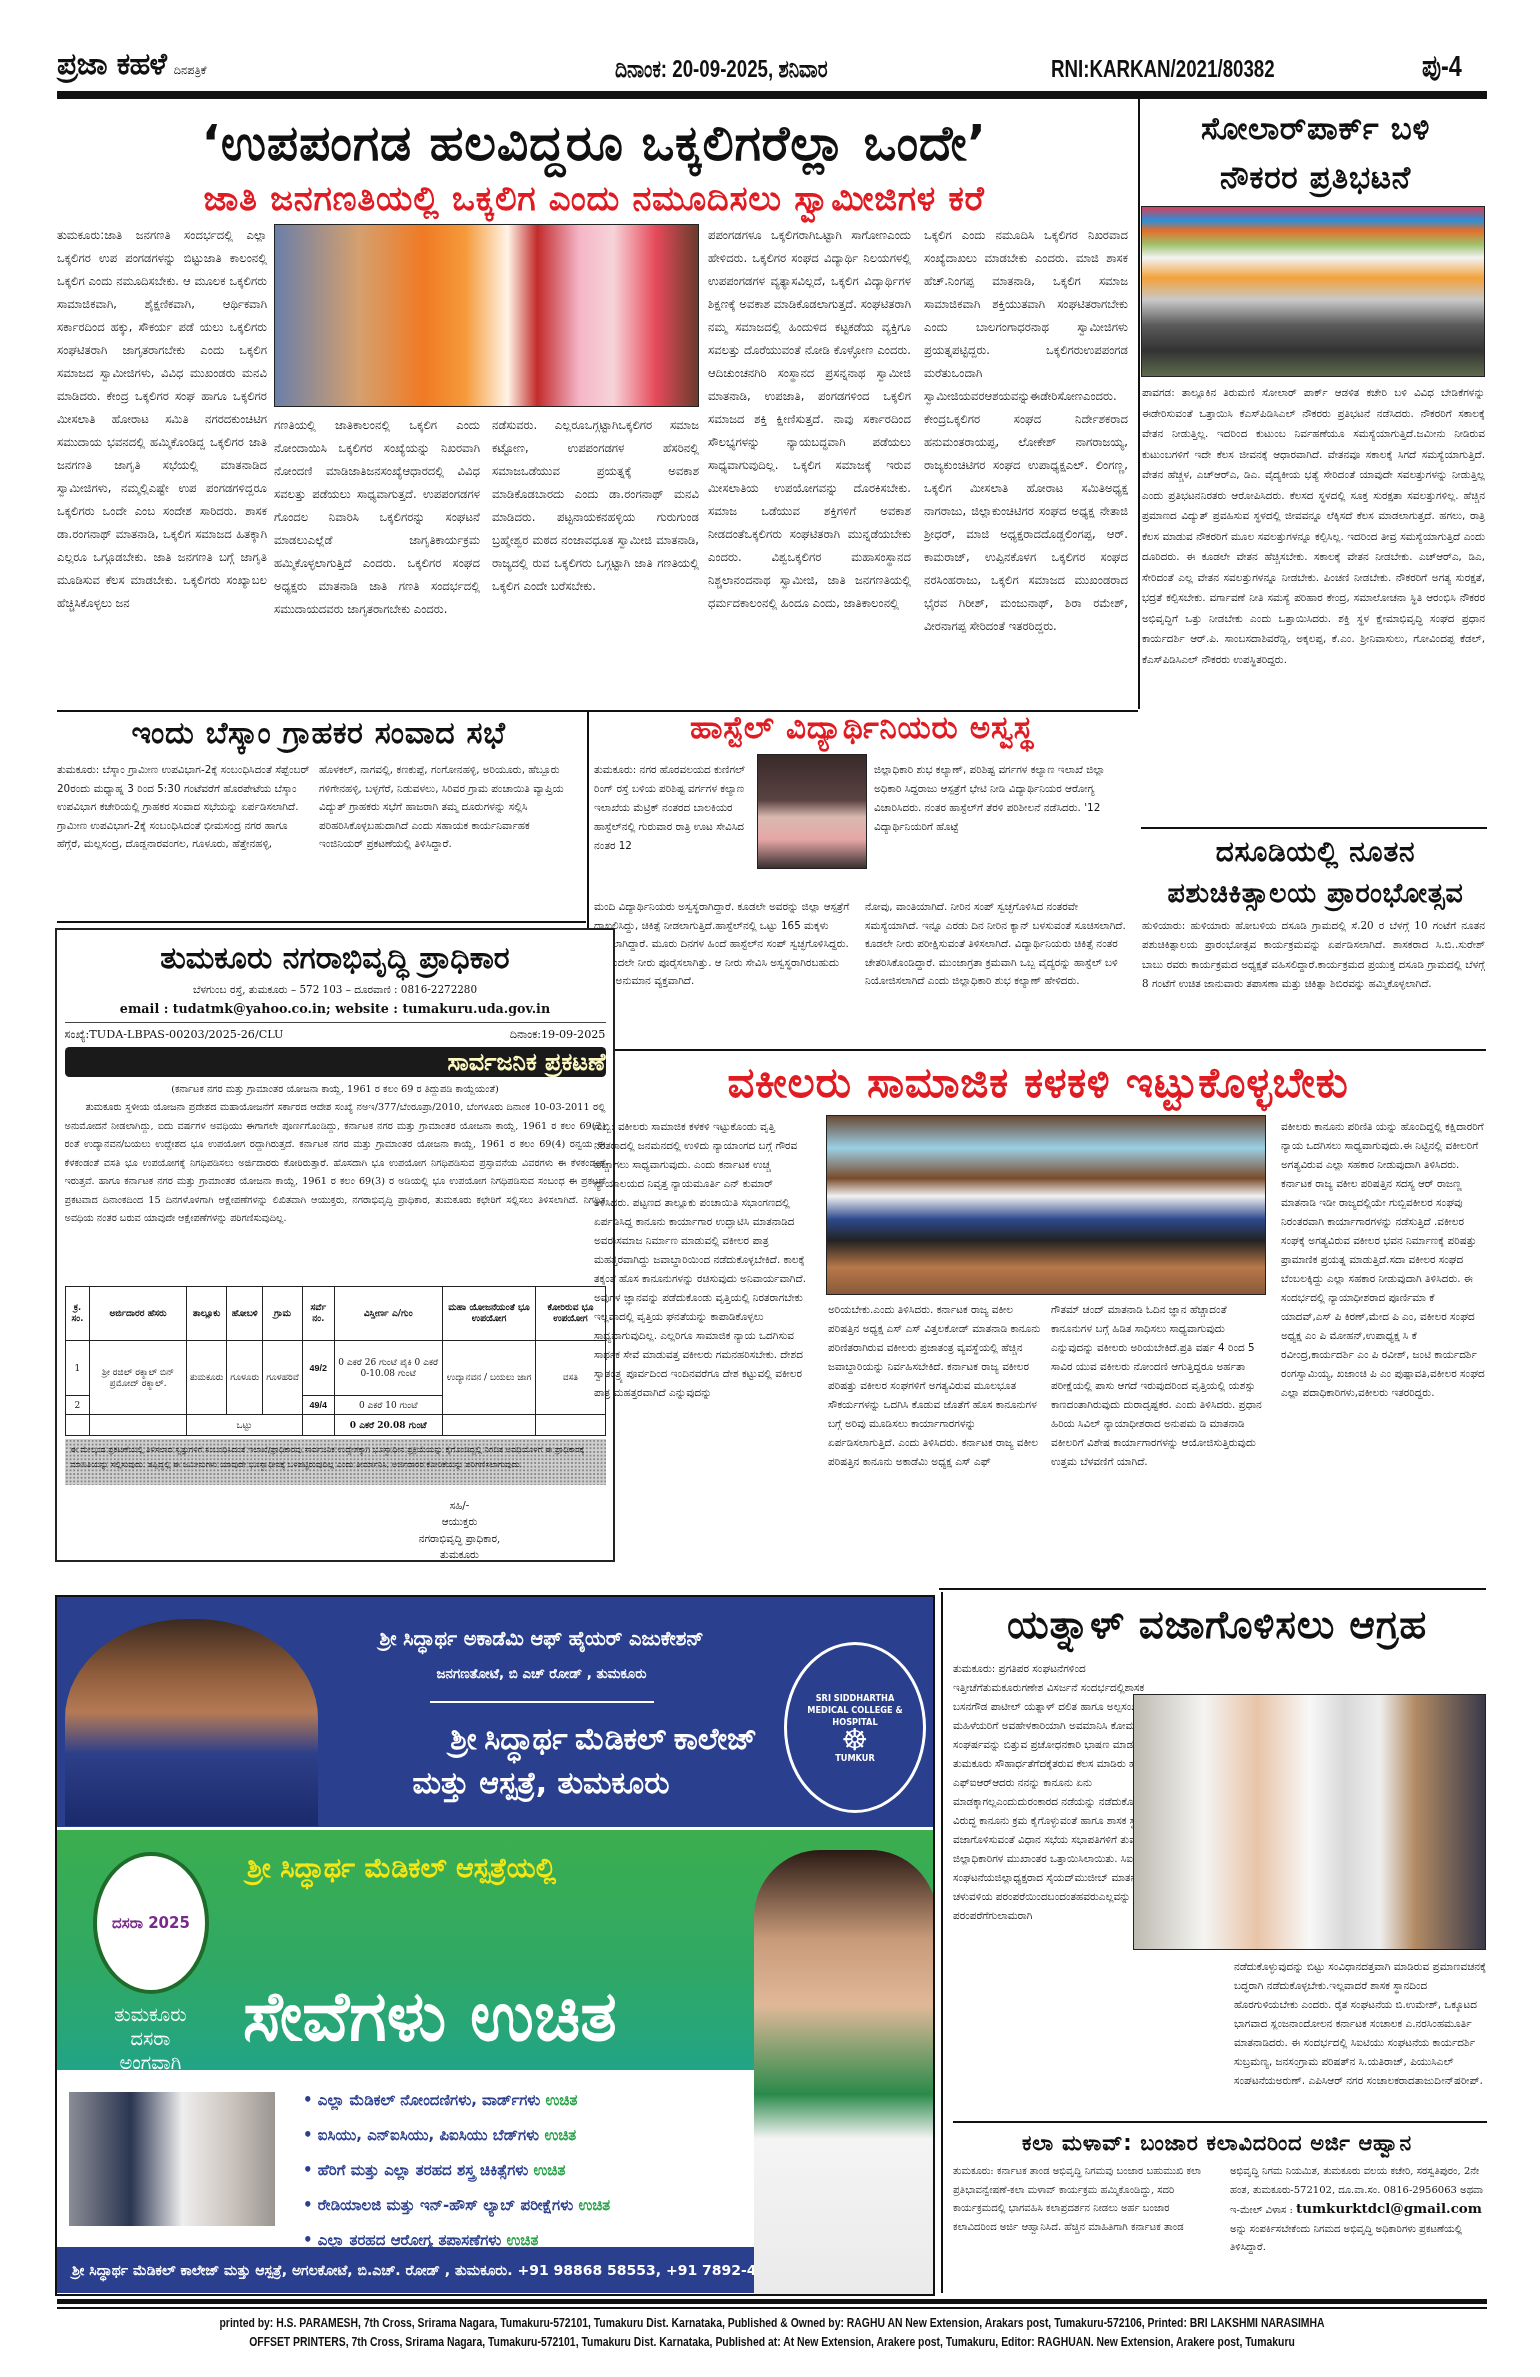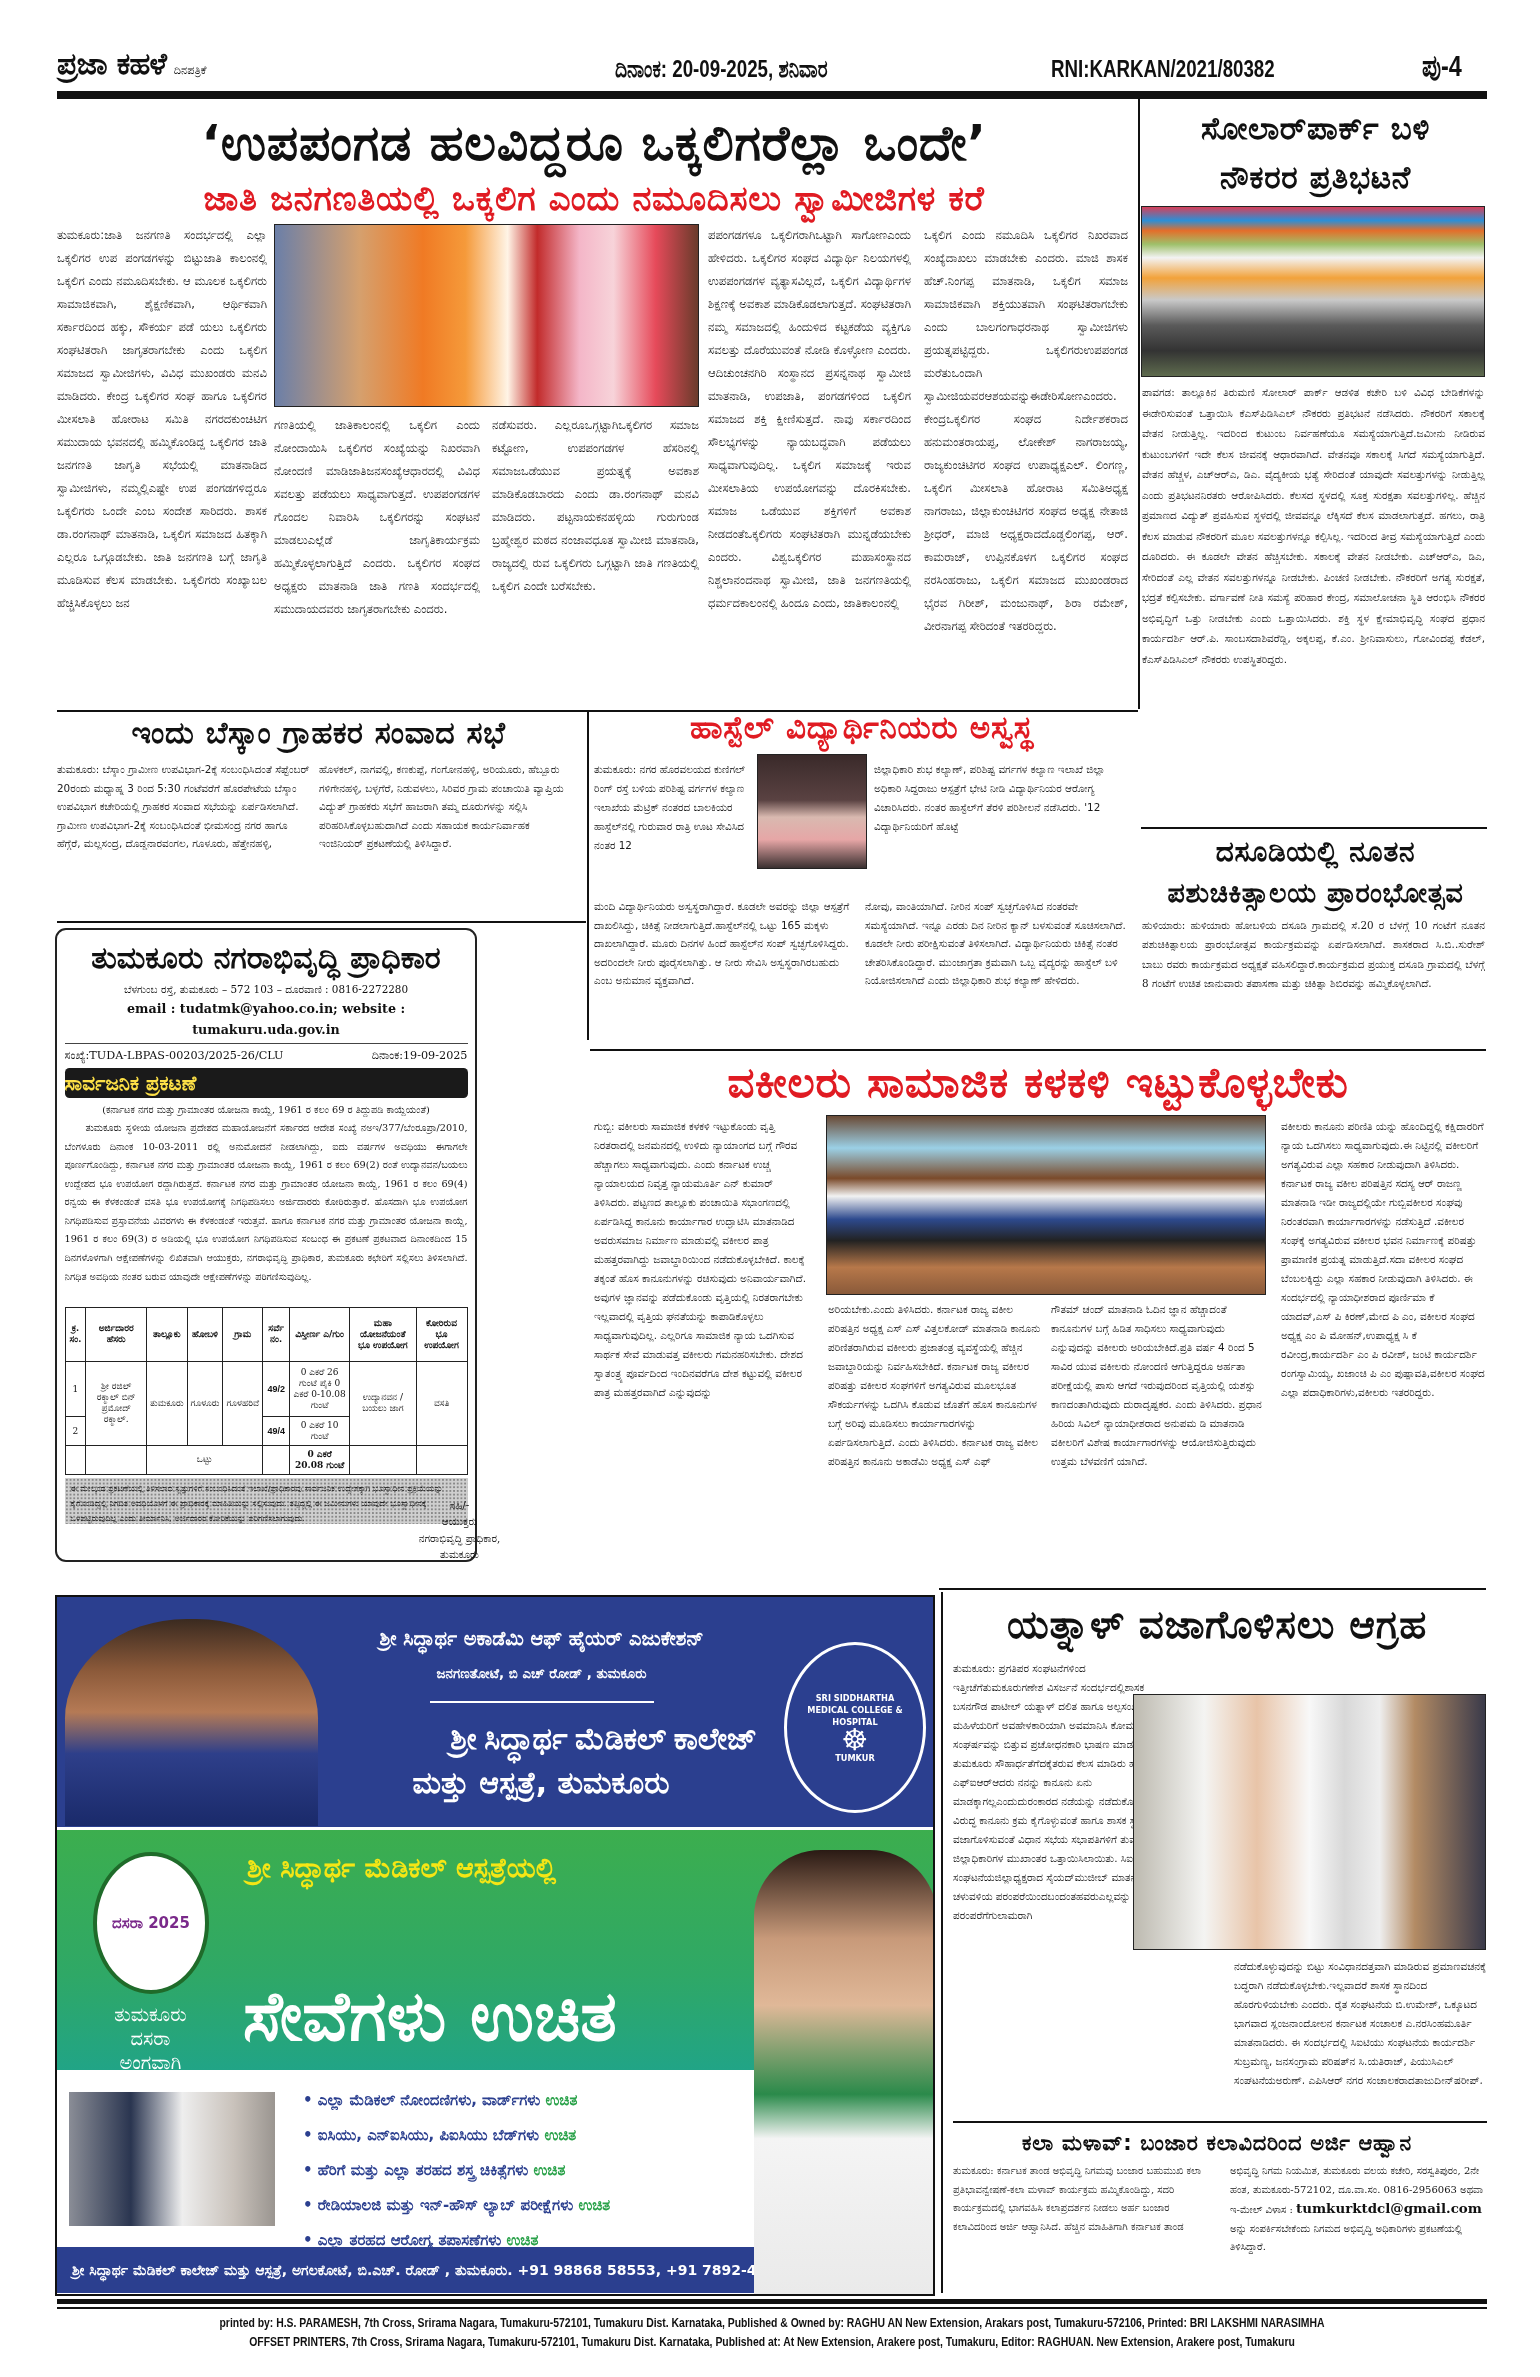--- a/index.html
+++ b/index.html
@@ -16,21 +16,21 @@
   .body-col { font-family: "DejaVu Sans", sans-serif; font-size: 11.6px; line-height: 23px; text-align: justify; overflow: hidden; color: #1a1a1a; }
   .photo { overflow: hidden; border: 1.5px solid #222; }
   .ph-lead { background: linear-gradient(90deg, #6b7fa8 0%, #d5a06e 20%, #f07a24 35%, #f59a3a 45%, #fff4e6 55%, #c22b2b 62%, #f4b6c8 72%, #f7d3d9 80%, #e64a5a 90%, #6a3b2b 100%); }
   .ph-solar { background: linear-gradient(180deg, #d6405a 0%, #2c8fd6 8%, #e46e2a 14%, #9ec06a 22%, #f3f3f3 30%, #f2a23a 42%, #c9c9c9 55%, #5a5a5a 70%, #333 85%, #5e6b4e 100%); }
   .ph-hostel { background: linear-gradient(180deg, #3a2a2a 0%, #5a4242 40%, #d9b9b0 55%, #e6a6a6 75%, #3a3030 100%); }
   .ph-court { background: linear-gradient(180deg, #6a4a35 0%, #9bd0e6 18%, #7a4a2a 35%, #f2f2f2 45%, #2d4a8e 58%, #222 70%, #b7784a 85%, #8a5a3a 100%); }
   .ph-yatnal { background: linear-gradient(90deg, #bdbab0 0%, #f4f4f2 20%, #e8c4a8 35%, #f8f8f8 50%, #d8d8d8 60%, #eeeeee 70%, #b38b64 80%, #3a3a4a 100%); }
   .notice { border: 2.2px double #222; background: #fff; }
   .notice-title { font-family: "DejaVu Serif", serif; font-weight: 700; font-size: 30px; text-align: center; }
   .notice-small { font-family: "DejaVu Serif", serif; font-size: 10.4px; text-align: center; }
-  .notice-bar { background: #1a1a1a; color: #fde047; text-align: left; font-weight: 700; font-size: 20px; border-radius: 4.5px; }
+  .notice-bar { background: #1a1a1a; color: #fef9c3; text-align: right; font-weight: 700; font-size: 24px; border-radius: 4.5px; }
   .notice-body { font-family: "DejaVu Serif", serif; font-size: 9.7px; line-height: 18.6px; text-align: justify; }
   table.nt { border-collapse: collapse; width: 100%; font-family: "DejaVu Serif", serif; font-size: 9px; }
   table.nt th, table.nt td { border: 1.1px solid #222; text-align: center; vertical-align: middle; padding: 3px; }
   .hatch { background-color: #cfcfcf; background-image: radial-gradient(#888 0.7px, transparent 0.7px); background-size: 3.7px 3.7px; font-size: 8.2px; line-height: 15px; padding: 3px 6px; font-family: "DejaVu Serif", serif; }
   .ad-blue { background: #2b3f8f; color: #fff; }
   .ad-green { background: linear-gradient(180deg, #3cae4e 0%, #2fa866 60%, #21a486 100%); }
   .ad-white { background: #fff; }
   .ad-foot { background: #2b3f8f; color: #fff; font-weight: 700; font-size: 14px; }
   .bullet { font-weight: 800; color: #2b3f8f; font-size: 15px; line-height: 35px; white-space: nowrap; }
   .bullet .free { color: #2aa24a; }
@@ -81,21 +81,21 @@
 <div class="abs rule-thick" style="left:57px; top:921px; width:529px; height:2.2px;"></div>
 
 <div class="abs headline red" style="left:590px; top:706px; width:544px; font-size:31px; line-height:43px;">ಹಾಸ್ಟೆಲ್ ವಿದ್ಯಾರ್ಥಿನಿಯರು ಅಸ್ವಸ್ಥ</div>
 <div class="abs body-col" style="left:594px; top:760px; width:157px; height:136px; font-size:10.4px; line-height:19px; text-align:left;">ತುಮಕೂರು: ನಗರ ಹೊರವಲಯದ ಕುಣಿಗಲ್ ರಿಂಗ್ ರಸ್ತೆ ಬಳಿಯ ಪರಿಶಿಷ್ಟ ವರ್ಗಗಳ ಕಲ್ಯಾಣ ಇಲಾಖೆಯ ಮೆಟ್ರಿಕ್ ನಂತರದ ಬಾಲಕಿಯರ ಹಾಸ್ಟೆಲ್‌ನಲ್ಲಿ ಗುರುವಾರ ರಾತ್ರಿ ಊಟ ಸೇವಿಸಿದ ನಂತರ 12</div>
 <div class="abs photo ph-hostel" style="left:757px; top:754px; width:110px; height:115px;"></div>
 <div class="abs body-col" style="left:874px; top:760px; width:257px; height:136px; font-size:10.4px; line-height:19px; text-align:left;">ಜಿಲ್ಲಾಧಿಕಾರಿ ಶುಭ ಕಲ್ಯಾಣ್, ಪರಿಶಿಷ್ಟ ವರ್ಗಗಳ ಕಲ್ಯಾಣ ಇಲಾಖೆ ಜಿಲ್ಲಾ ಅಧಿಕಾರಿ ಸಿದ್ದರಾಜು ಆಸ್ಪತ್ರೆಗೆ ಭೇಟಿ ನೀಡಿ ವಿದ್ಯಾರ್ಥಿನಿಯರ ಆರೋಗ್ಯ ವಿಚಾರಿಸಿದರು. ನಂತರ ಹಾಸ್ಟೆಲ್‌ಗೆ ತೆರಳಿ ಪರಿಶೀಲನೆ ನಡೆಸಿದರು. '12 ವಿದ್ಯಾರ್ಥಿನಿಯರಿಗೆ ಹೊಟ್ಟೆ</div>
 <div class="abs body-col" style="left:594px; top:897px; width:265px; height:149px; font-size:10.4px; line-height:18.6px; text-align:left;">ಮಂದಿ ವಿದ್ಯಾರ್ಥಿನಿಯರು ಅಸ್ವಸ್ಥರಾಗಿದ್ದಾರೆ. ಕೂಡಲೇ ಅವರನ್ನು ಜಿಲ್ಲಾ ಆಸ್ಪತ್ರೆಗೆ ದಾಖಲಿಸಿದ್ದು, ಚಿಕಿತ್ಸೆ ನೀಡಲಾಗುತ್ತಿದೆ.ಹಾಸ್ಟೆಲ್‌ನಲ್ಲಿ ಒಟ್ಟು 165 ಮಕ್ಕಳು ದಾಖಲಾಗಿದ್ದಾರೆ. ಮೂರು ದಿನಗಳ ಹಿಂದೆ ಹಾಸ್ಟೆಲ್‌ನ ಸಂಪ್ ಸ್ವಚ್ಛಗೊಳಿಸಿದ್ದರು. ಅದರಿಂದಲೇ ನೀರು ಪೂರೈಸಲಾಗಿತ್ತು. ಆ ನೀರು ಸೇವಿಸಿ ಅಸ್ವಸ್ಥರಾಗಿರಬಹುದು ಎಂಬ ಅನುಮಾನ ವ್ಯಕ್ತವಾಗಿದೆ.</div>
 <div class="abs body-col" style="left:865px; top:897px; width:267px; height:149px; font-size:10.4px; line-height:18.6px; text-align:left;">ನೋವು, ವಾಂತಿಯಾಗಿದೆ. ನೀರಿನ ಸಂಪ್ ಸ್ವಚ್ಛಗೊಳಿಸಿದ ನಂತರವೇ ಸಮಸ್ಯೆಯಾಗಿದೆ. ಇನ್ನೂ ಎರಡು ದಿನ ನೀರಿನ ಕ್ಯಾನ್ ಬಳಸುವಂತೆ ಸೂಚಿಸಲಾಗಿದೆ. ಕೂಡಲೇ ನೀರು ಪರೀಕ್ಷಿಸುವಂತೆ ತಿಳಿಸಲಾಗಿದೆ. ವಿದ್ಯಾರ್ಥಿನಿಯರು ಚಿಕಿತ್ಸೆ ನಂತರ ಚೇತರಿಸಿಕೊಂಡಿದ್ದಾರೆ. ಮುಂಜಾಗ್ರತಾ ಕ್ರಮವಾಗಿ ಒಬ್ಬ ವೈದ್ಯರನ್ನು ಹಾಸ್ಟೆಲ್ ಬಳಿ ನಿಯೋಜಿಸಲಾಗಿದೆ ಎಂದು ಜಿಲ್ಲಾಧಿಕಾರಿ ಶುಭ ಕಲ್ಯಾಣ್ ಹೇಳಿದರು.</div>
 <div class="abs rule-thick" style="left:590px; top:1049px; width:896px; height:2.2px;"></div>
 
-<div class="abs notice" style="left:55px; top:928px; width:422px; height:634px; padding:4.5px 7.5px;border-radius:11px;">
+<div class="abs notice" style="left:55px; top:928px; width:560px; height:634px; padding:4.5px 7.5px;">
   <div class="notice-title" style="line-height:45px;">ತುಮಕೂರು ನಗರಾಭಿವೃದ್ಧಿ ಪ್ರಾಧಿಕಾರ</div>
   <div class="notice-small" style="line-height:18px;">ಬೆಳಗುಂಬ ರಸ್ತೆ, ತುಮಕೂರು – 572 103 – ದೂರವಾಣಿ : 0816-2272280</div>
   <div class="notice-small" style="font-size:12.7px; font-weight:700; line-height:21px;">email : tudatmk@yahoo.co.in; website : tumakuru.uda.gov.in</div>
   <div style="display:flex; justify-content:space-between; border-top:0.7px solid #444; margin-top:3px; padding-top:2px; font-family:'DejaVu Serif',serif; font-size:11.2px; line-height:19.4px;">
     <span>ಸಂಖ್ಯೆ:TUDA-LBPAS-00203/2025-26/CLU</span>
     <span>ದಿನಾಂಕ:19-09-2025</span>
   </div>
   <div class="notice-bar" style="line-height:30px; margin:3px 0;">ಸಾರ್ವಜನಿಕ ಪ್ರಕಟಣೆ</div>
   <div class="notice-small" style="font-size:9.7px; line-height:18px;">(ಕರ್ನಾಟಕ ನಗರ ಮತ್ತು ಗ್ರಾಮಾಂತರ ಯೋಜನಾ ಕಾಯ್ದೆ, 1961 ರ ಕಲಂ 69 ರ ತಿದ್ದುಪಡಿ ಕಾಯ್ದೆಯಂತೆ)</div>
   <div class="notice-body" style="text-indent:21px; height:185px; overflow:hidden;">ತುಮಕೂರು ಸ್ಥಳೀಯ ಯೋಜನಾ ಪ್ರದೇಶದ ಮಹಾಯೋಜನೆಗೆ ಸರ್ಕಾರದ ಆದೇಶ ಸಂಖ್ಯೆ ನಅಇ/377/ಬೆಂರೂಪ್ರಾ/2010, ಬೆಂಗಳೂರು ದಿನಾಂಕ 10-03-2011 ರಲ್ಲಿ ಅನುಮೋದನೆ ನೀಡಲಾಗಿದ್ದು, ಐದು ವರ್ಷಗಳ ಅವಧಿಯು ಈಗಾಗಲೇ ಪೂರ್ಣಗೊಂಡಿದ್ದು, ಕರ್ನಾಟಕ ನಗರ ಮತ್ತು ಗ್ರಾಮಾಂತರ ಯೋಜನಾ ಕಾಯ್ದೆ, 1961 ರ ಕಲಂ 69(2) ರಂತೆ ಉದ್ಯಾನವನ/ಬಯಲು ಉದ್ದೇಶದ ಭೂ ಉಪಯೋಗ ರದ್ದಾಗಿರುತ್ತದೆ. ಕರ್ನಾಟಕ ನಗರ ಮತ್ತು ಗ್ರಾಮಾಂತರ ಯೋಜನಾ ಕಾಯ್ದೆ, 1961 ರ ಕಲಂ 69(4) ರನ್ವಯ ಈ ಕೆಳಕಂಡಂತೆ ವಸತಿ ಭೂ ಉಪಯೋಗಕ್ಕೆ ನಿಗಧಿಪಡಿಸಲು ಅರ್ಜಿದಾರರು ಕೋರಿರುತ್ತಾರೆ. ಹೊಸದಾಗಿ ಭೂ ಉಪಯೋಗ ನಿಗಧಿಪಡಿಸುವ ಪ್ರಸ್ತಾವನೆಯ ವಿವರಗಳು ಈ ಕೆಳಕಂಡಂತೆ ಇರುತ್ತವೆ. ಹಾಗೂ ಕರ್ನಾಟಕ ನಗರ ಮತ್ತು ಗ್ರಾಮಾಂತರ ಯೋಜನಾ ಕಾಯ್ದೆ, 1961 ರ ಕಲಂ 69(3) ರ ಅಡಿಯಲ್ಲಿ ಭೂ ಉಪಯೋಗ ನಿಗಧಿಪಡಿಸುವ ಸಂಬಂಧ ಈ ಪ್ರಕಟಣೆ ಪ್ರಕಟವಾದ ದಿನಾಂಕದಿಂದ 15 ದಿನಗಳೊಳಗಾಗಿ ಆಕ್ಷೇಪಣೆಗಳನ್ನು ಲಿಖಿತವಾಗಿ ಆಯುಕ್ತರು, ನಗರಾಭಿವೃದ್ಧಿ ಪ್ರಾಧಿಕಾರ, ತುಮಕೂರು ಕಛೇರಿಗೆ ಸಲ್ಲಿಸಲು ತಿಳಿಸಲಾಗಿದೆ. ನಿಗಧಿತ ಅವಧಿಯ ನಂತರ ಬರುವ ಯಾವುದೇ ಆಕ್ಷೇಪಣೆಗಳನ್ನು ಪರಿಗಣಿಸುವುದಿಲ್ಲ.</div>

